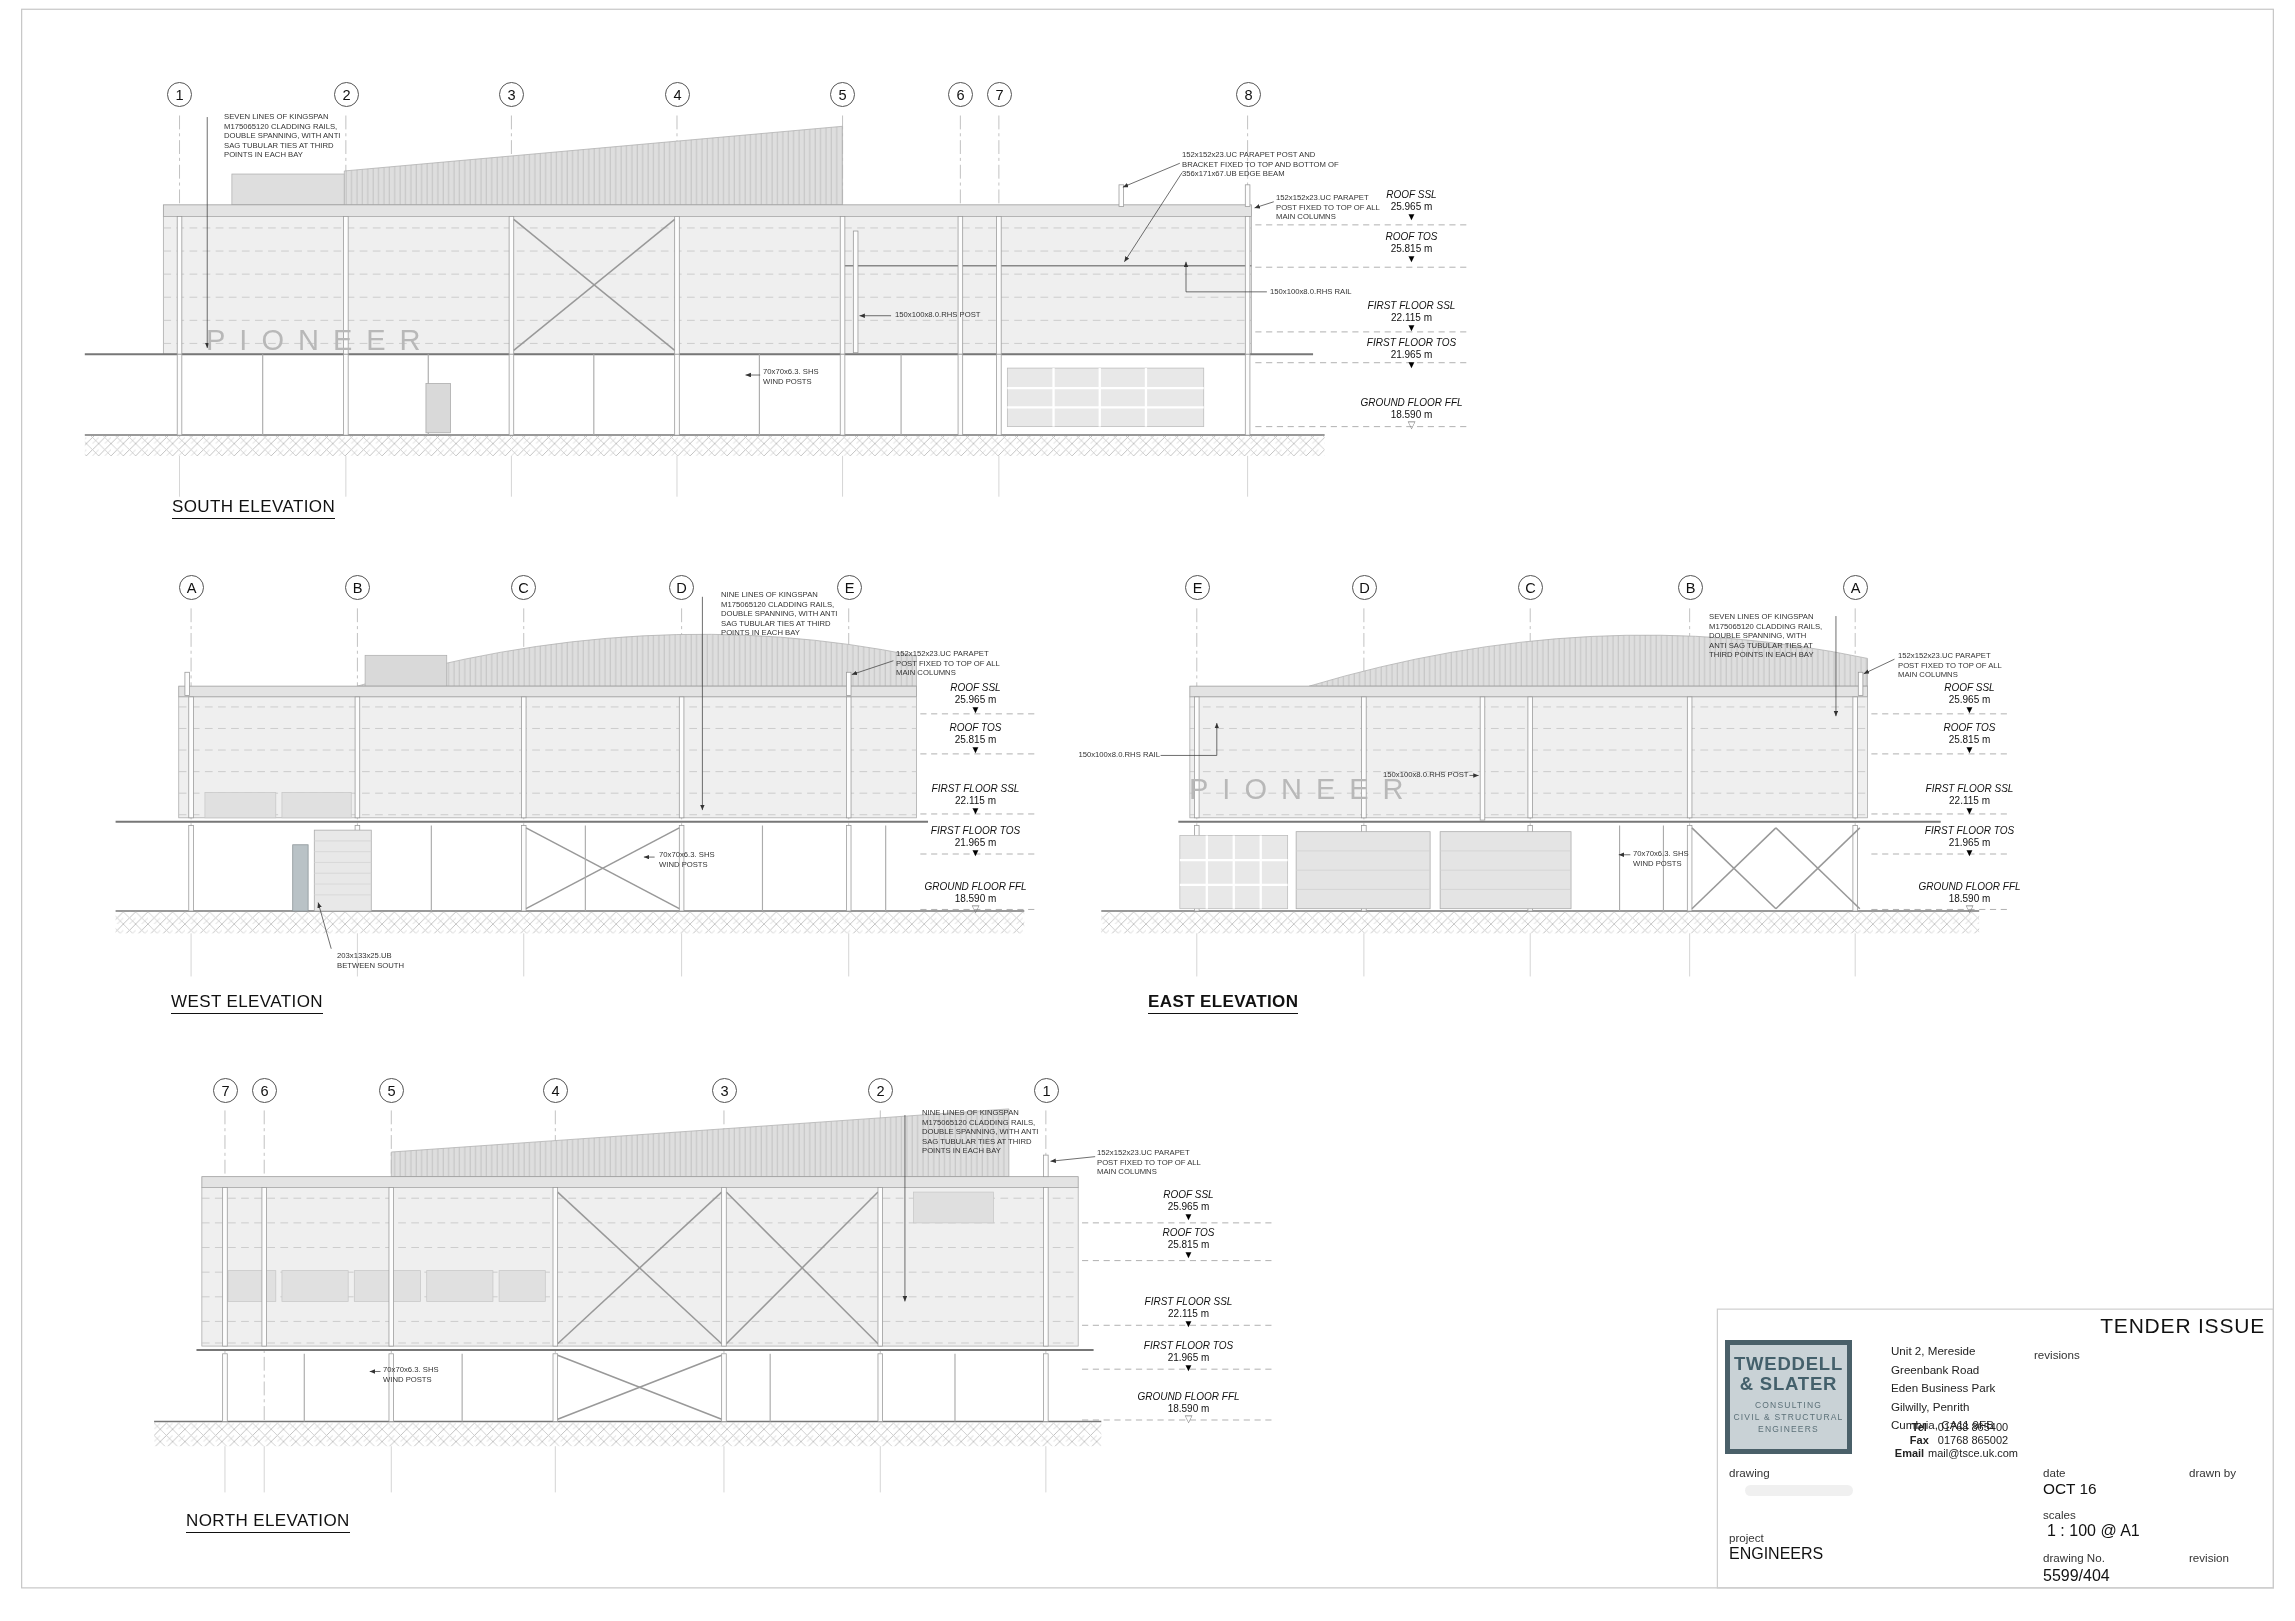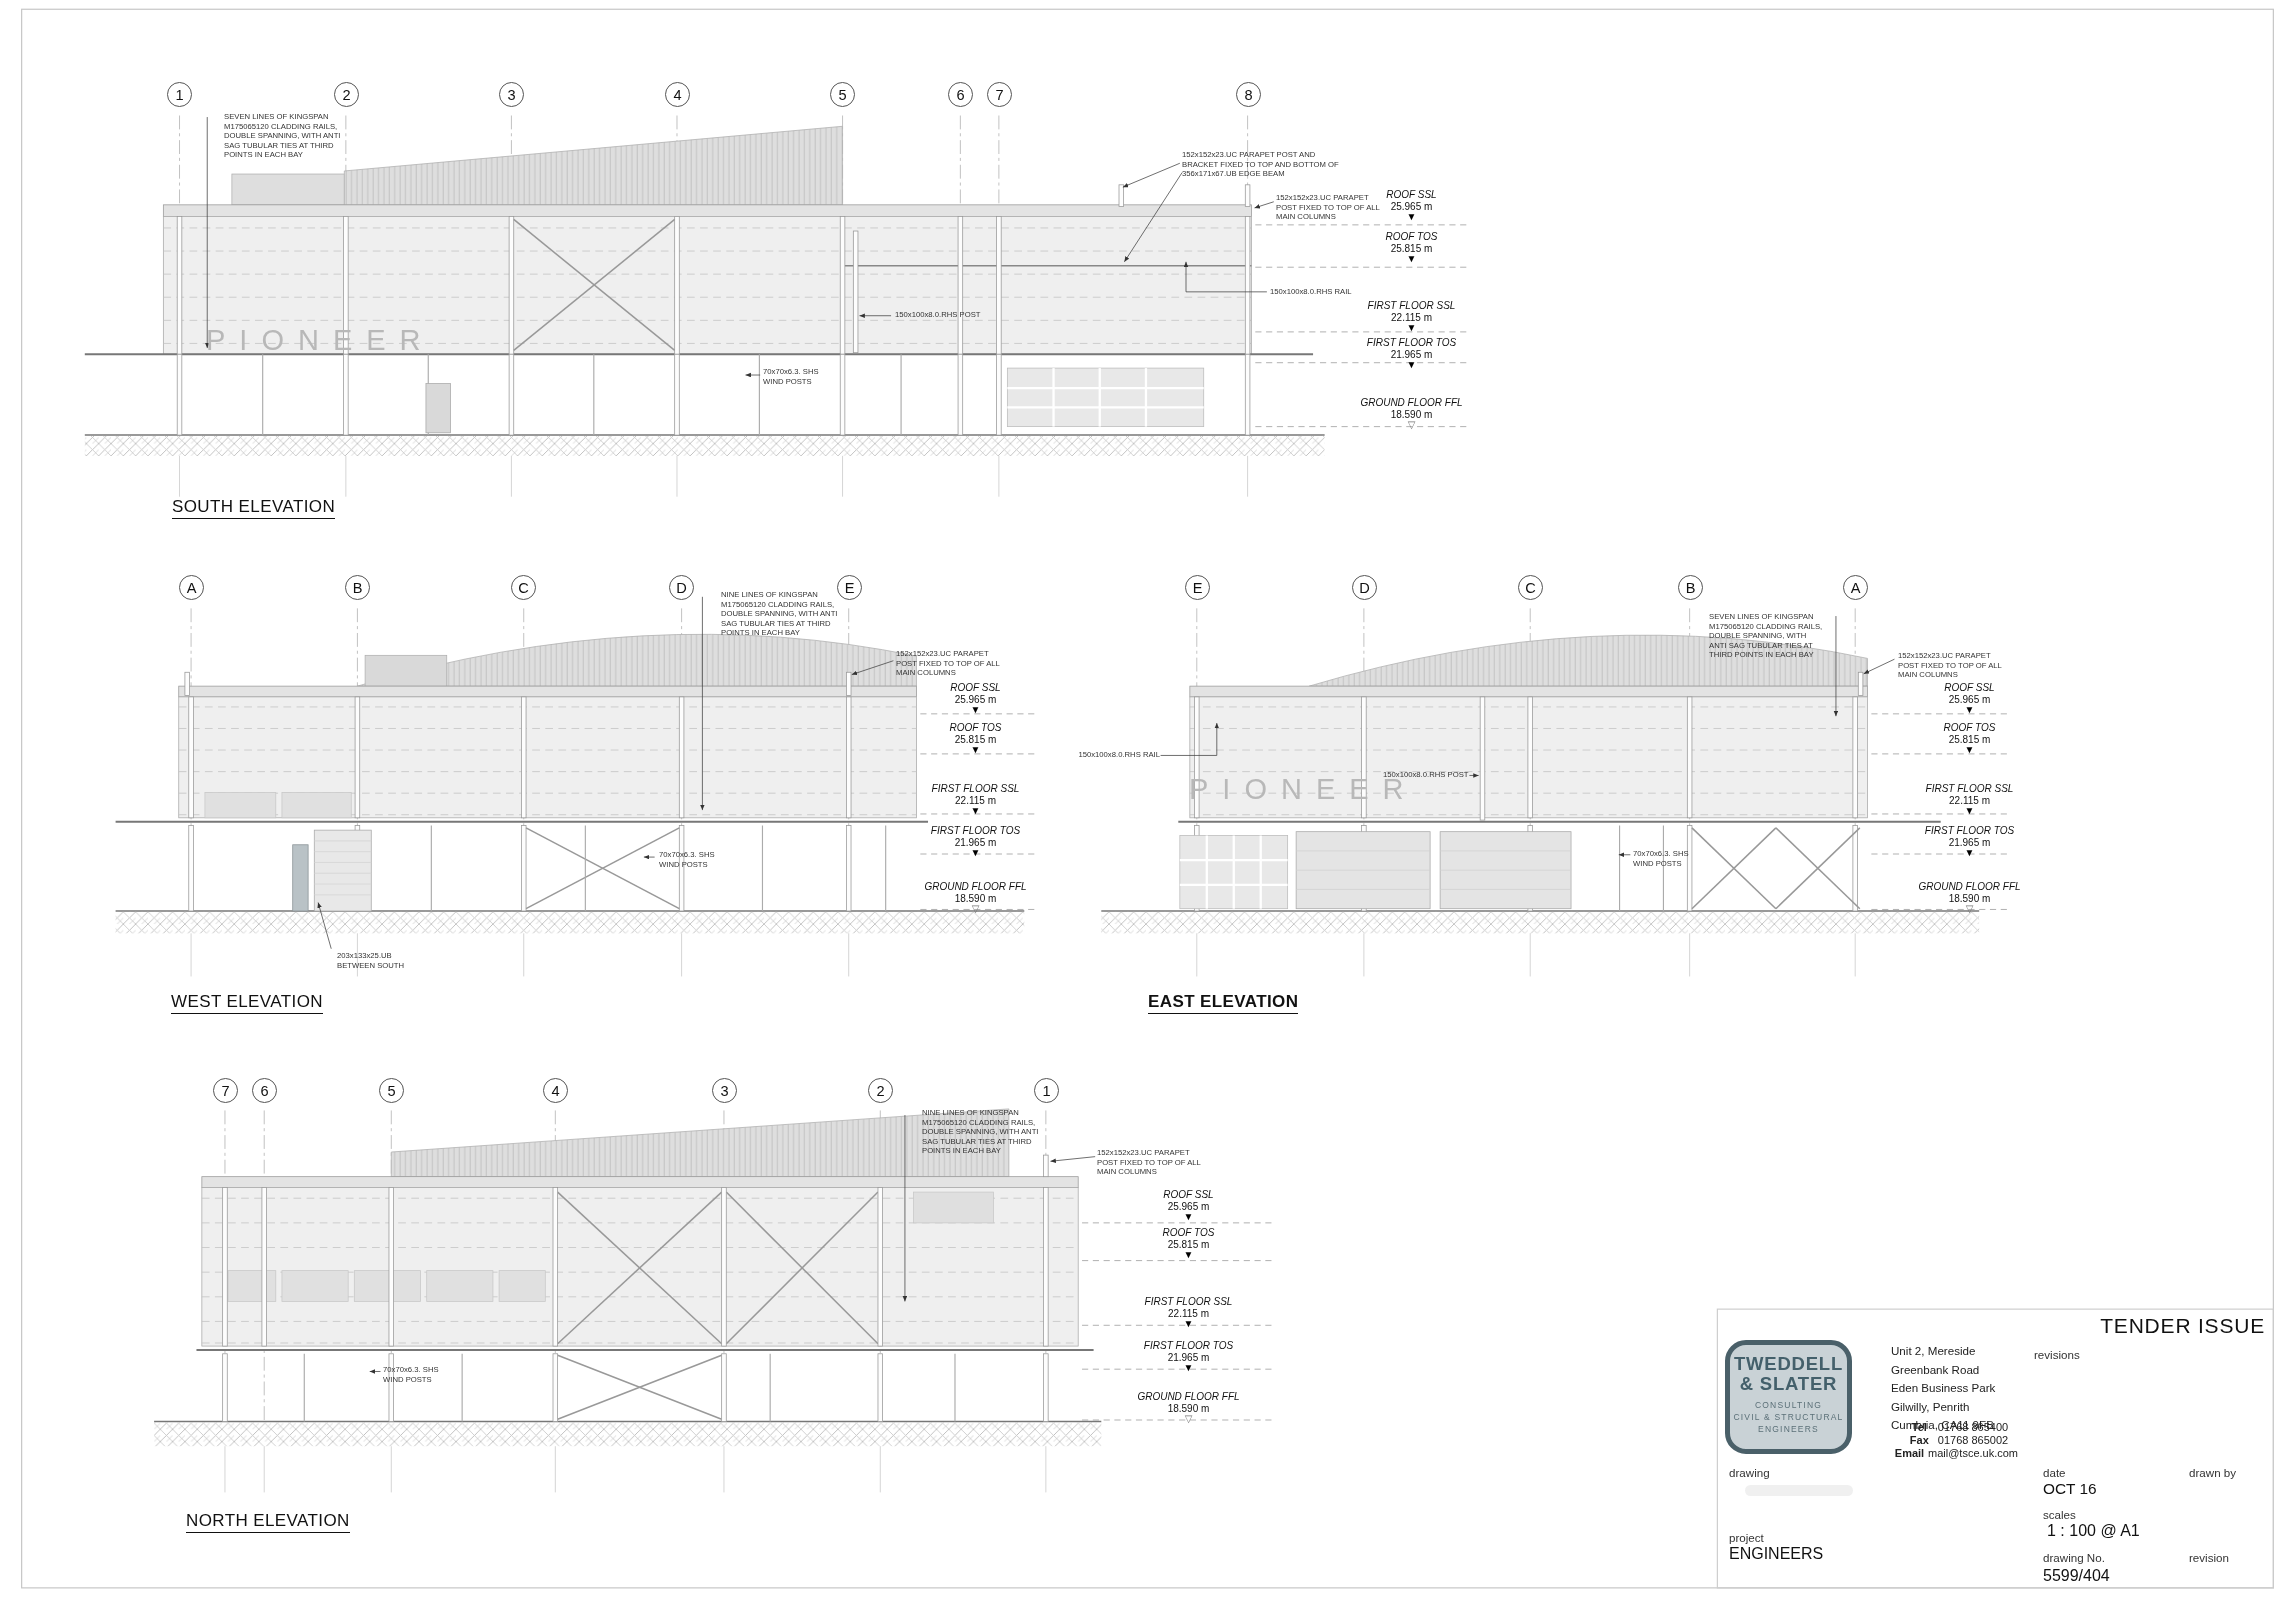--- a/index.html
+++ b/index.html
@@ -437,21 +437,21 @@
   <div class="note" style="left:1383px;top:770px;width:89px;">150x100x8.0.RHS POST</div>
   <div class="note" style="left:1633px;top:849px;width:62px;">70x70x6.3. SHS WIND POSTS</div>
   <div class="elev-title" style="left:1148px;top:992px;font-weight:bold;">EAST ELEVATION</div>
 
   <div class="note" style="left:922px;top:1108px;width:122px;">NINE LINES OF KINGSPAN M175065120 CLADDING RAILS, DOUBLE SPANNING, WITH ANTI SAG TUBULAR TIES AT THIRD POINTS IN EACH BAY</div>
   <div class="note" style="left:1097px;top:1148px;width:108px;">152x152x23.UC PARAPET POST FIXED TO TOP OF ALL MAIN COLUMNS</div>
   <div class="note" style="left:383px;top:1365px;width:62px;">70x70x6.3. SHS WIND POSTS</div>
   <div class="elev-title" style="left:186px;top:1511px;">NORTH ELEVATION</div>
 
   <div class="stamp" style="left:2003px;top:1314px;">TENDER ISSUE</div>
-  <div class="logo" style="left:1725px;top:1340px;width:127px;height:114px;border-radius:21px;">
+  <div class="logo" style="left:1725px;top:1340px;width:127px;height:114px;">
     <div class="n" style="margin-top:9.2px;">TWEDDELL</div>
     <div class="n">&amp; SLATER</div>
     <div class="s" style="margin-top:6.2px;">CONSULTING</div>
     <div class="s">CIVIL &amp; STRUCTURAL</div>
     <div class="s">ENGINEERS</div>
   </div>
   <div class="addr" style="left:1891px;top:1342px;">
     <div>Unit 2, Mereside</div>
     <div>Greenbank Road</div>
     <div>Eden Business Park</div>

